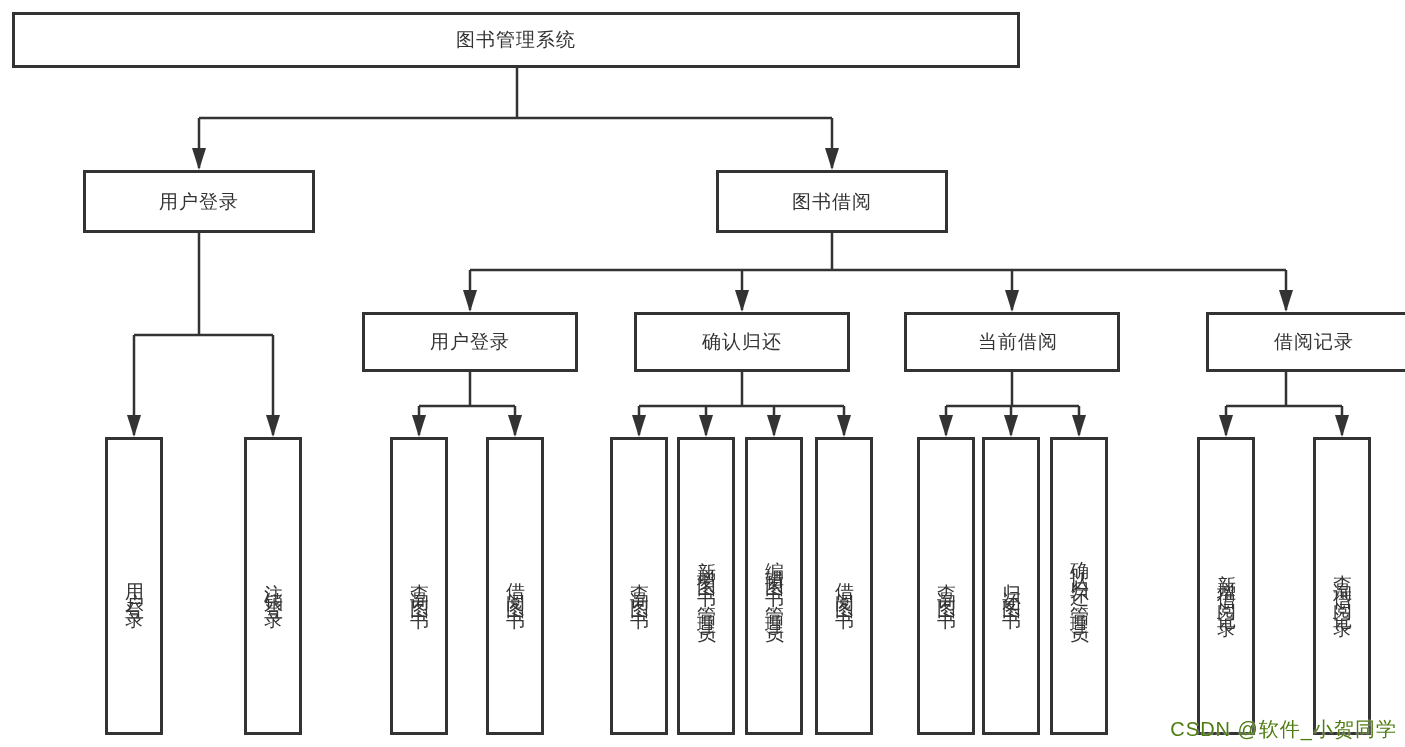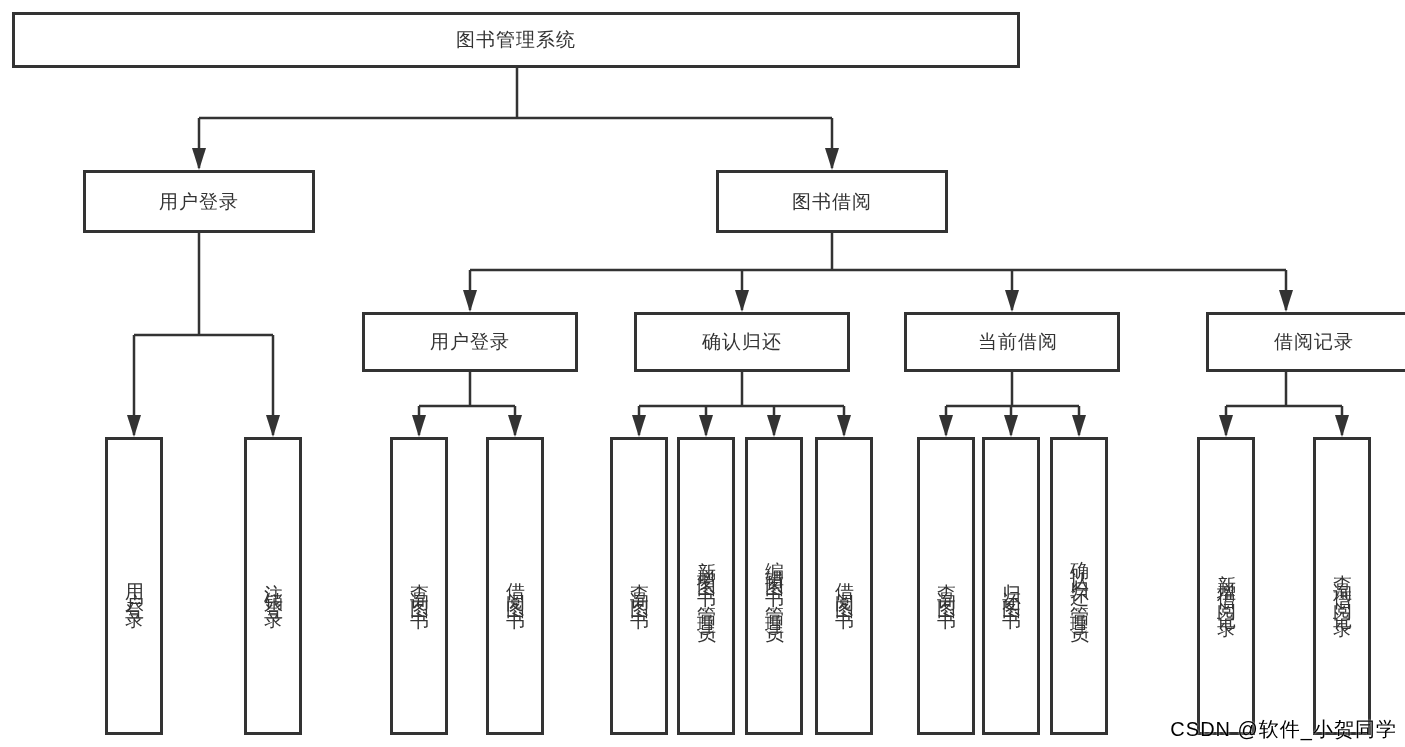--- a/index.html
+++ b/index.html
@@ -67,21 +67,21 @@
   .wire {
     fill: none;
     stroke: #333333;
     stroke-width: 2.5;
   }
   .watermark {
     position: absolute;
     right: 8px;
     top: 716px;
     font-size: 20px;
-    color: #000000;
+    color: #4d7c0f;
     letter-spacing: 1px;
     z-index: 3;
     text-shadow: 0 0 2px #ffffff;
     white-space: nowrap;
   }
 </style>
 </head>
 <body>
 
 <div class="canvas">

